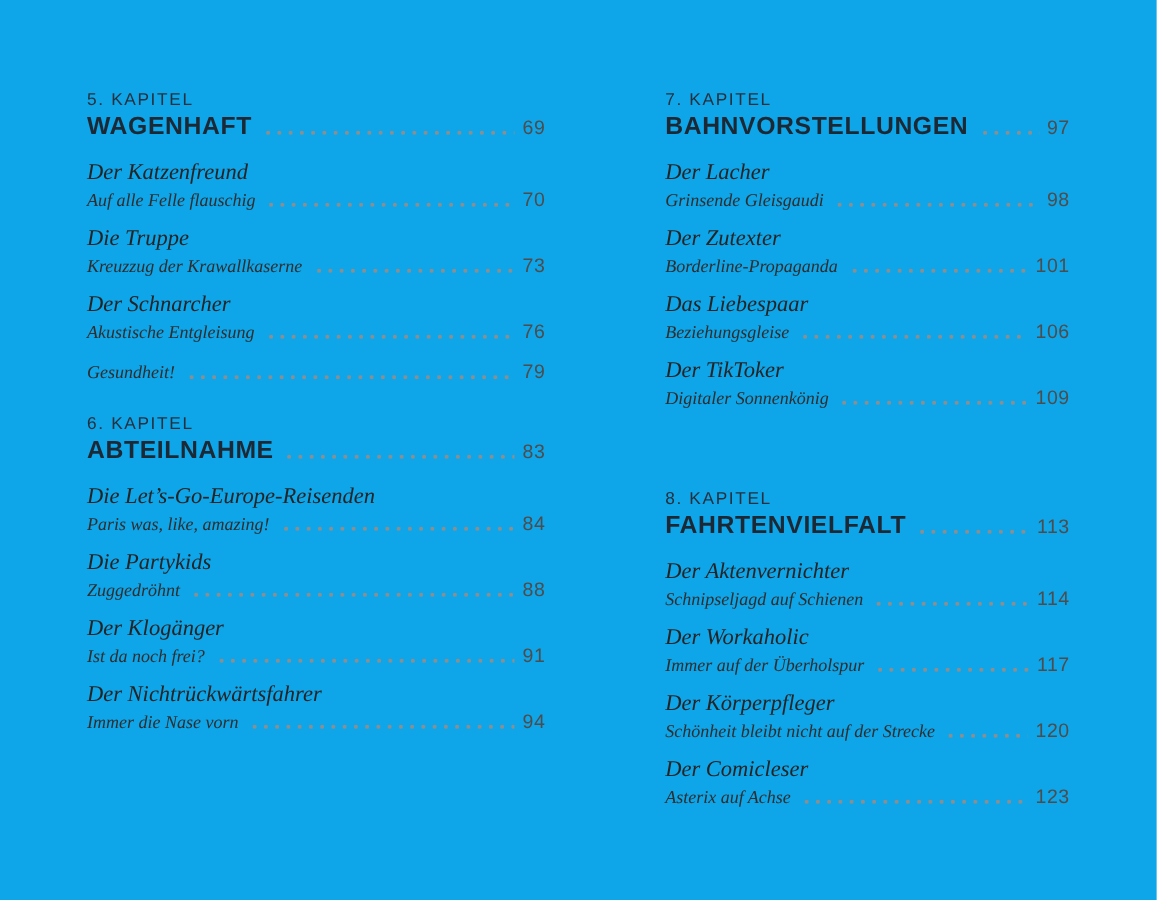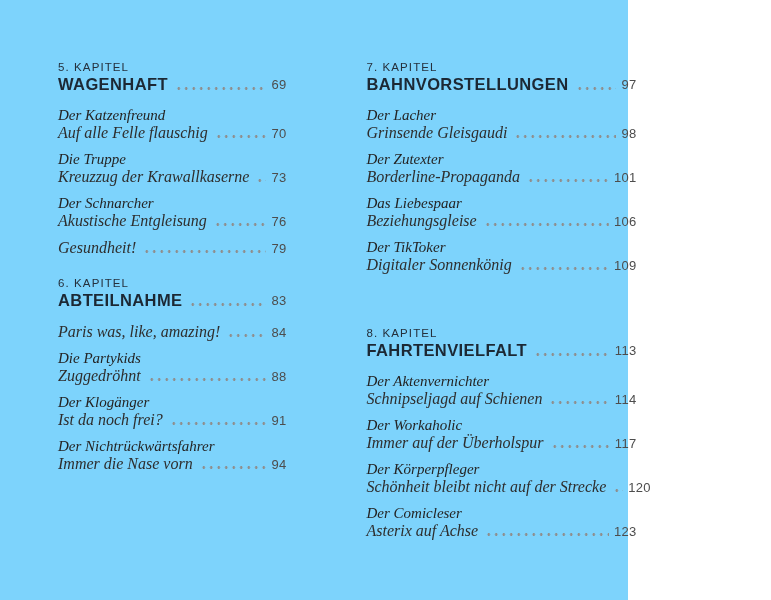--- a/index.html
+++ b/index.html
@@ -5,23 +5,23 @@
   * { margin: 0; padding: 0; box-sizing: border-box; }
   html, body { width: 771px; height: 600px; }
   body {
     background: #ffffff;
     font-family: "Liberation Serif", serif;
     color: #262626;
     overflow: hidden;
   }
   .page {
     position: relative;
-    width: 628px;
+    width: 771px;
     height: 600px;
-    background: #7dd3fc;
+    background: #0ea5e9;
   }
   .toc {
     position: absolute;
     left: 58px;
     top: 60px;
     right: 58px;
     display: flex;
     gap: 80px;
   }
   .col { display: flex; flex-direction: column; }
@@ -61,21 +61,21 @@
     white-space: nowrap;
     font-style: italic;
   }
   .sub-row {
     display: flex;
     align-items: baseline;
     line-height: 17px;
   }
   .entry-sub {
     font-style: italic;
-    font-size: 16px;
+    font-size: 12px;
     color: #2e2e2e;
     white-space: nowrap;
   }
   .leader {
     flex: 1 1 auto;
     min-width: 10px;
     align-self: flex-end;
     height: 5px;
     margin: 0 5px 3px 7px;
     background-image: radial-gradient(circle, #8e8e8e 1.1px, transparent 1.6px);
@@ -145,20 +145,21 @@
 
       <div class="section">
         <div class="kapitel">6. KAPITEL</div>
         <div class="chap-row">
           <span class="chap-title">ABTEILNAHME</span>
           <span class="leader"></span>
           <span class="pagenum">83</span>
         </div>
 
         <div class="entry">
+          <div class="entry-title">Die Let’s-Go-Europe-Reisenden</div>
           <div class="sub-row">
             <span class="entry-sub">Paris was, like, amazing!</span>
             <span class="leader"></span>
             <span class="pagenum">84</span>
           </div>
         </div>
 
         <div class="entry">
           <div class="entry-title">Die Partykids</div>
           <div class="sub-row">

